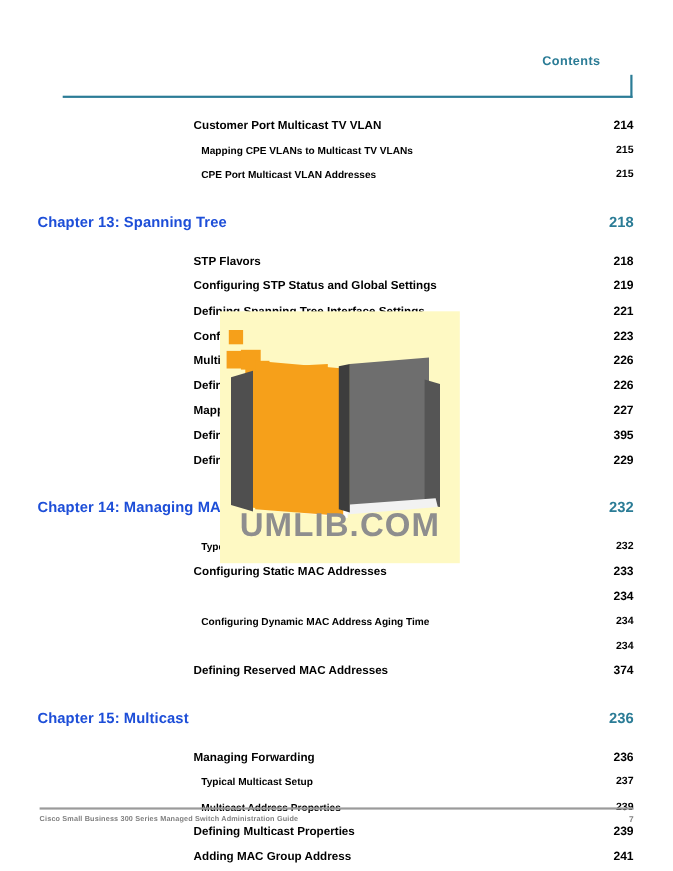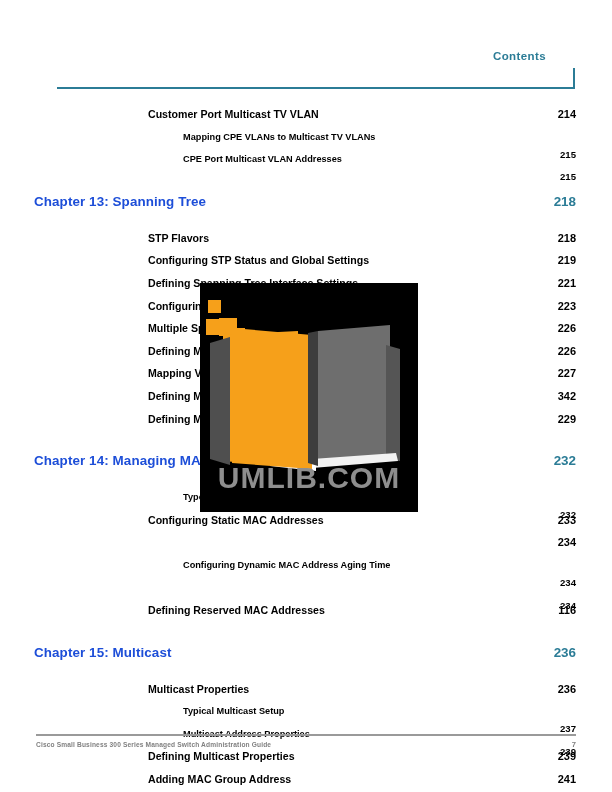--- a/index.html
+++ b/index.html
@@ -76,33 +76,33 @@
     position: absolute;
     right: 36px;
     white-space: nowrap;
     text-align: left;
     color: #000000;
     font-weight: bold;
   }
 
   
   .lvl1 .label {
-    left: 148px;
+    left: 176px;
     font-size: 10.6px;
     font-weight: bold;
   }
   .lvl1 .page-num { font-size: 11px; }
 
   
   .lvl2 .label {
     left: 183px;
     font-size: 9.2px;
     font-weight: bold;
   }
-  .lvl2 .page-num { font-size: 9.6px; margin-top: 18px; }
+  .lvl2 .page-num { font-size: 9.6px; }
 
   
   .chapter {
     height: 31px;
     line-height: 31px;
   }
   .chapter .label {
     left: 34px;
     font-size: 13.4px;
     font-weight: bold;
@@ -146,21 +146,21 @@
     text-align: right;
   }
 
   
   .watermark {
     position: absolute;
     left: 200px;
     top: 283px;
     width: 218px;
     height: 229px;
-    background: #000000;
+    background: #fef9c3;
     overflow: hidden;
   }
   .wm-svg { display: block; width: 218px; height: 229px; }
   .wm-text {
     position: absolute;
     left: 0;
     top: 178px;
     width: 218px;
     text-align: center;
     font-family: "Liberation Sans", sans-serif;
@@ -224,21 +224,21 @@
       <div class="row lvl1">
         <span class="label">Defining MSTP Properties</span>
         <span class="page-num">226</span>
       </div>
       <div class="row lvl1">
         <span class="label">Mapping VLANs to a MSTP Instance</span>
         <span class="page-num">227</span>
       </div>
       <div class="row lvl1">
         <span class="label">Defining MSTP Instance Settings</span>
-        <span class="page-num">342</span>
+        <span class="page-num">395</span>
       </div>
       <div class="row lvl1">
         <span class="label">Defining MSTP Interface Settings</span>
         <span class="page-num">229</span>
       </div>
       <div class="spacer-md"></div>
       <div class="row chapter">
         <span class="label">Chapter 14: Managing MAC Address Tables</span>
         <span class="page-num">232</span>
       </div>
@@ -256,30 +256,30 @@
       </div>
       <div class="row lvl2">
         <span class="label">Configuring Dynamic MAC Address Aging Time</span>
         <span class="page-num">234</span>
       </div>
       <div class="row lvl2">
         <span class="page-num">234</span>
       </div>
       <div class="row lvl1">
         <span class="label">Defining Reserved MAC Addresses</span>
-        <span class="page-num">116</span>
+        <span class="page-num">374</span>
       </div>
       <div class="spacer-md"></div>
       <div class="row chapter">
         <span class="label">Chapter 15: Multicast</span>
         <span class="page-num">236</span>
       </div>
       <div class="spacer-sm"></div>
       <div class="row lvl1">
-        <span class="label">Multicast Properties</span>
+        <span class="label">Managing Forwarding</span>
         <span class="page-num">236</span>
       </div>
       <div class="row lvl2">
         <span class="label">Typical Multicast Setup</span>
         <span class="page-num">237</span>
       </div>
       <div class="row lvl2">
         <span class="label">Multicast Address Properties</span>
         <span class="page-num">239</span>
       </div>

